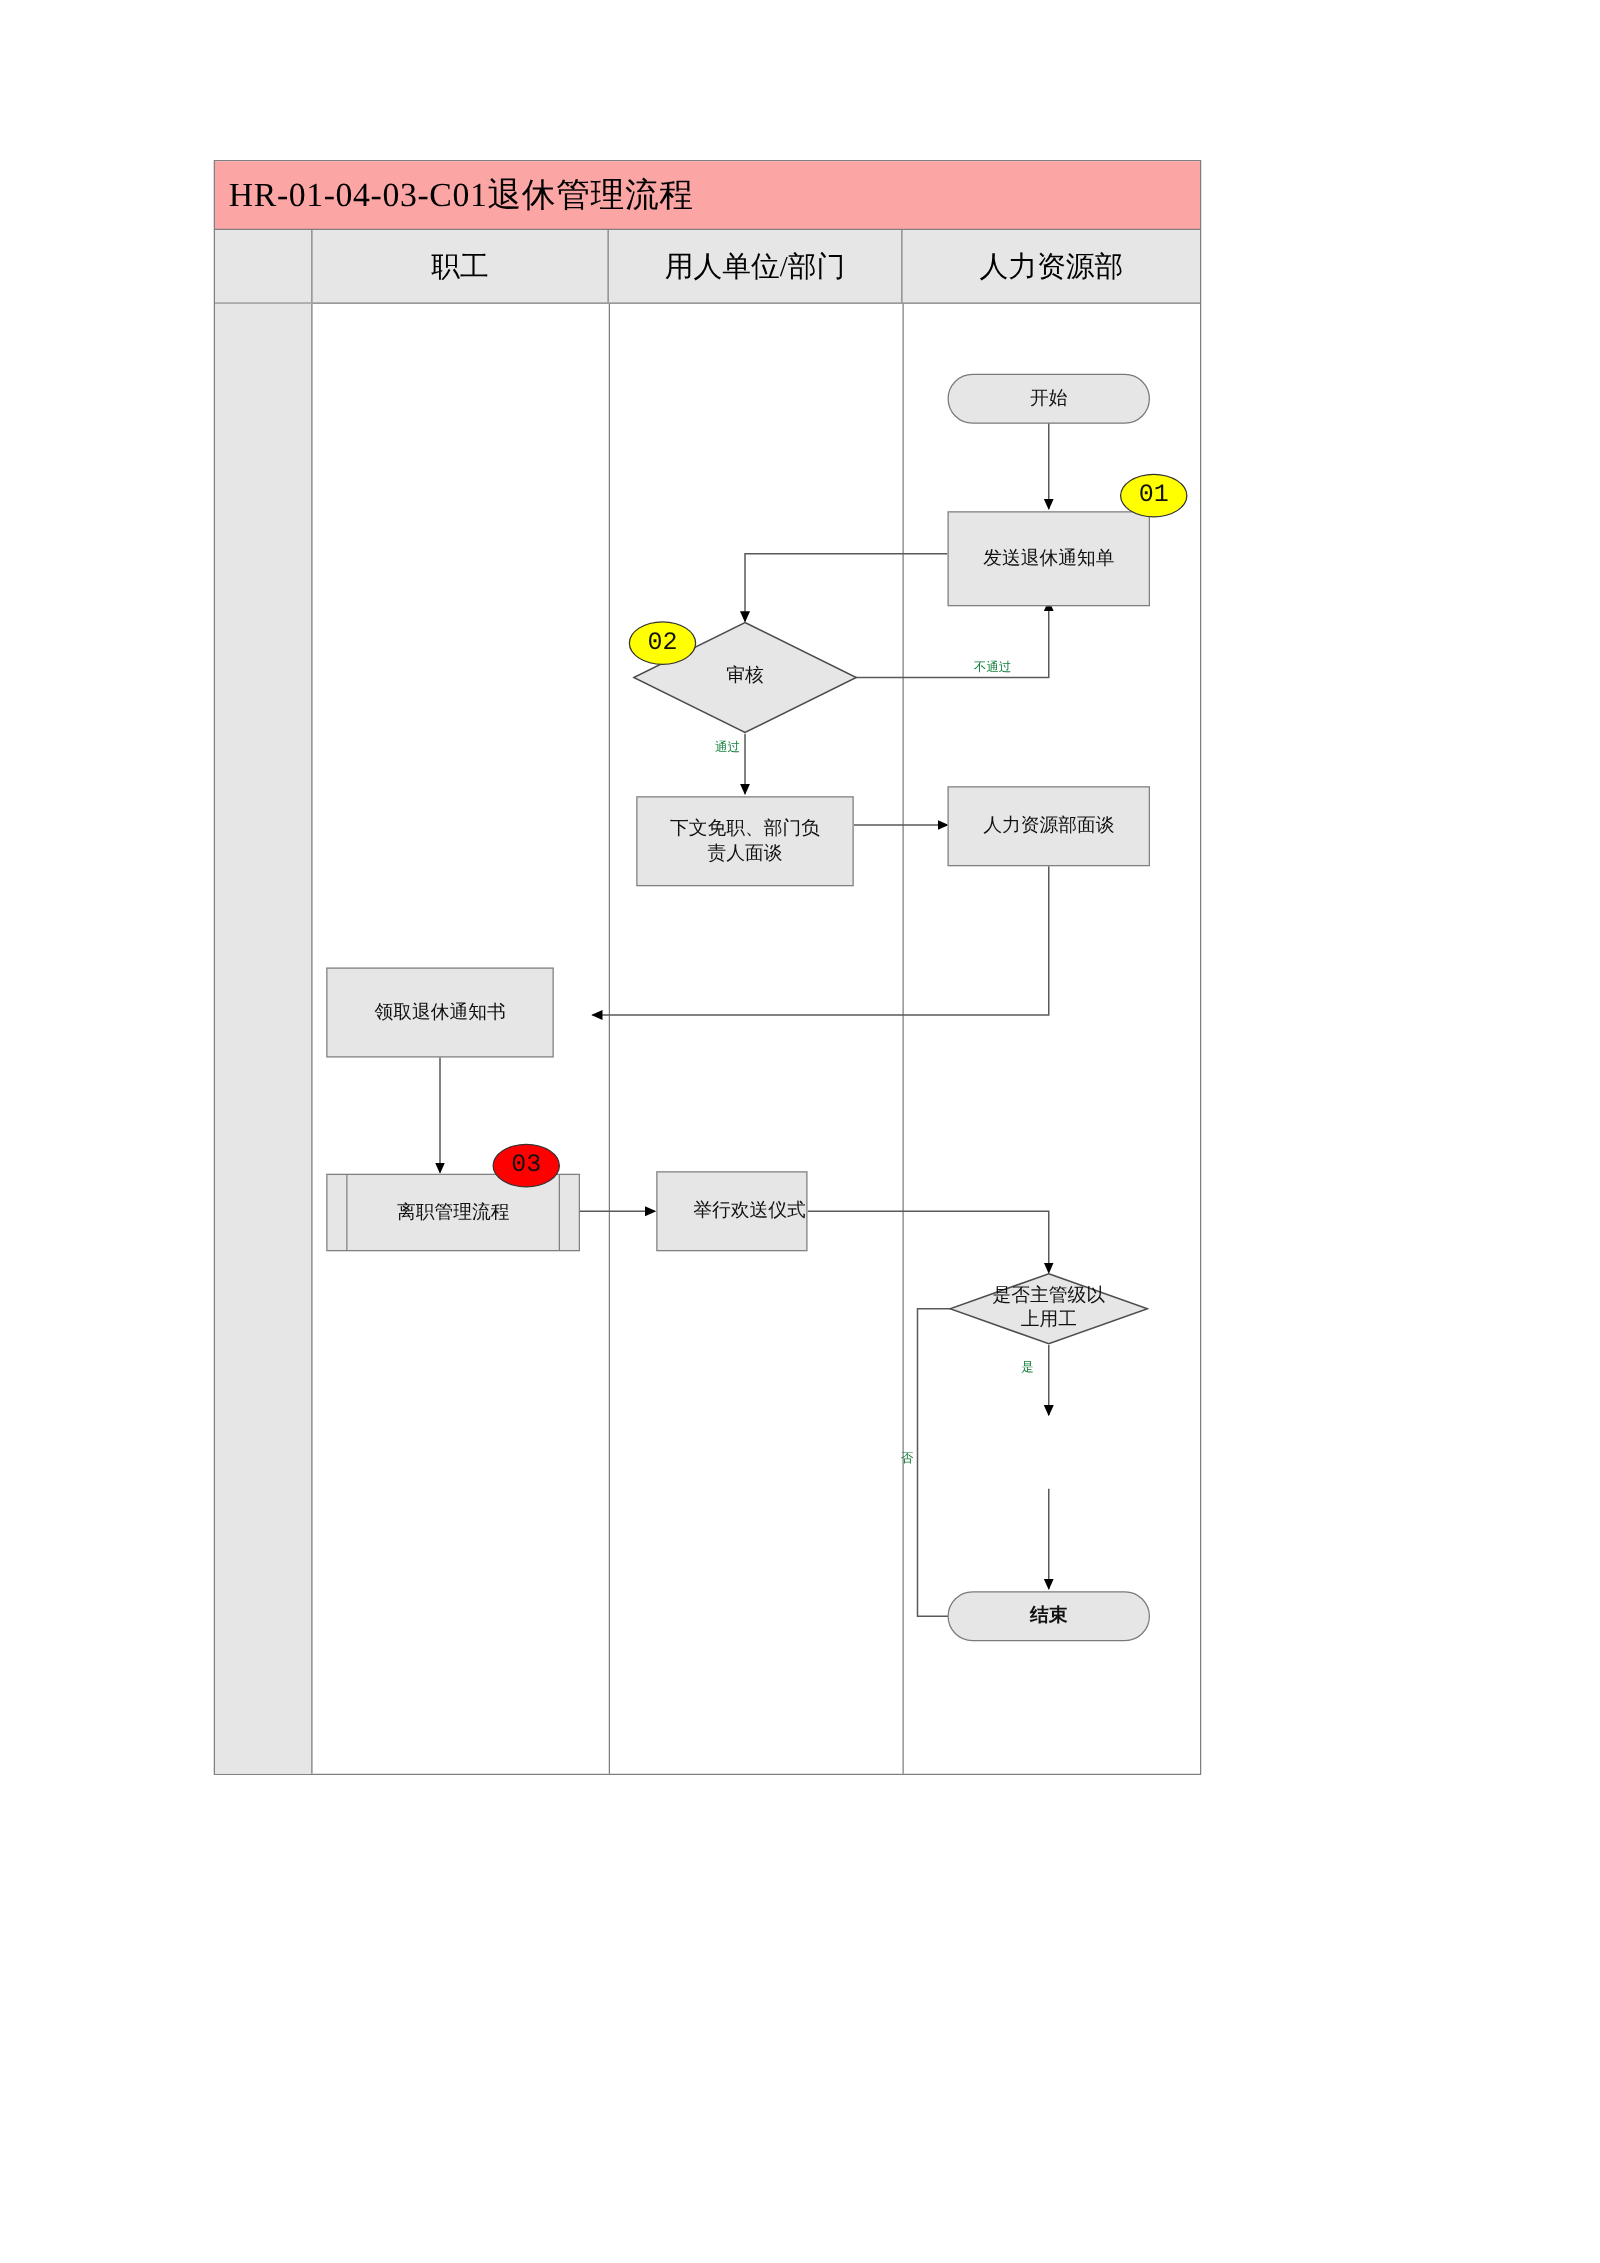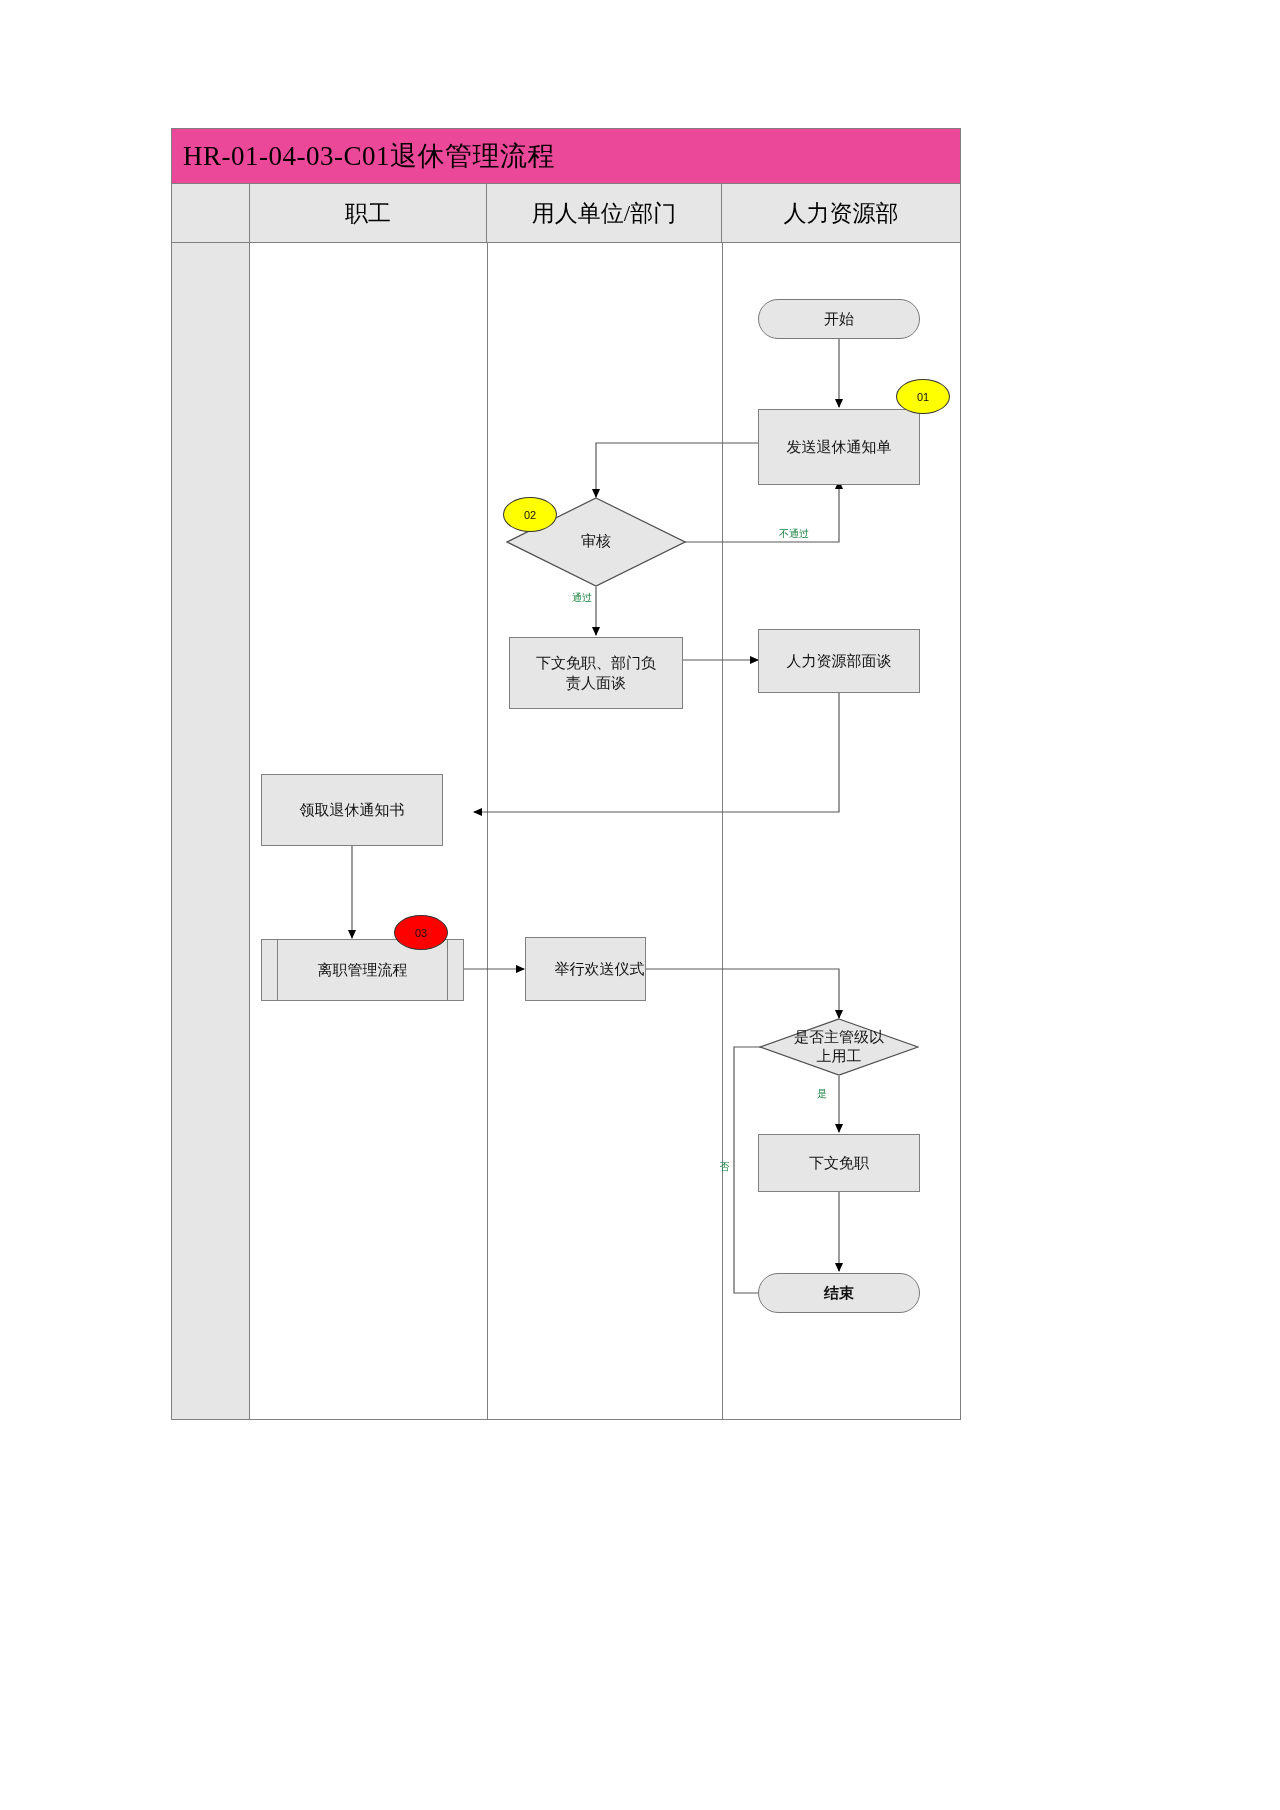--- a/index.html
+++ b/index.html
@@ -15,21 +15,21 @@
     left:171px;top:128px;
     width:790px;height:1292px;
     border:1px solid #7f7f7f;
     box-sizing:border-box;
     background:#fff;
   }
   
   .title-bar{
     position:absolute;left:0;top:0;
     width:100%;height:55px;
-    background:#ec4899;
+    background:#fca5a5;
     border-bottom:1px solid #7f7f7f;
     box-sizing:border-box;
     display:flex;align-items:center;
   }
   .title-bar .t{
     font-size:27px;
     padding-left:11px;
     letter-spacing:.5px;
     white-space:nowrap;
   }
@@ -104,22 +104,22 @@
     text-align:center;font-size:15px;line-height:1.3;
     color:#111;
   }
   
   .badge{
     position:absolute;
     width:52px;height:33px;
     border-radius:50%;
     border:1px solid #333;
     display:flex;align-items:center;justify-content:center;
-    font-size:11px;color:#111;
-    font-family:Liberation Sans, sans-serif;
+    font-size:20px;color:#111;
+    font-family:Liberation Mono, monospace;
     text-align:right;
   }
   .badge.yellow{background:#ffff00;}
   .badge.red{background:#ff0000;}
   
   .elabel{
     position:absolute;
     font-size:10px;color:#15803d;
     background:transparent;
     white-space:nowrap;
@@ -245,22 +245,19 @@
       <div class="dlabel" style="flex-direction:column;">
         <span>是否主管级以</span>
         <span>上用工</span>
       </div>
     </div>
 
     <div class="elabel" style="left:645px;top:958px;">是</div>
 
     <div class="elabel vert" style="left:545px;top:1025px;">否</div>
 
-    <div class="node proc" style="left:586px;top:1005px;width:162px;height:58px;">
-      <span>下文免职</span>
-    </div>
 
     <div class="node term" style="left:586px;top:1144px;width:162px;height:40px;font-weight:bold;">
       <span>结束</span>
     </div>
 
   </div>
 </div>
 
 </body></html>

